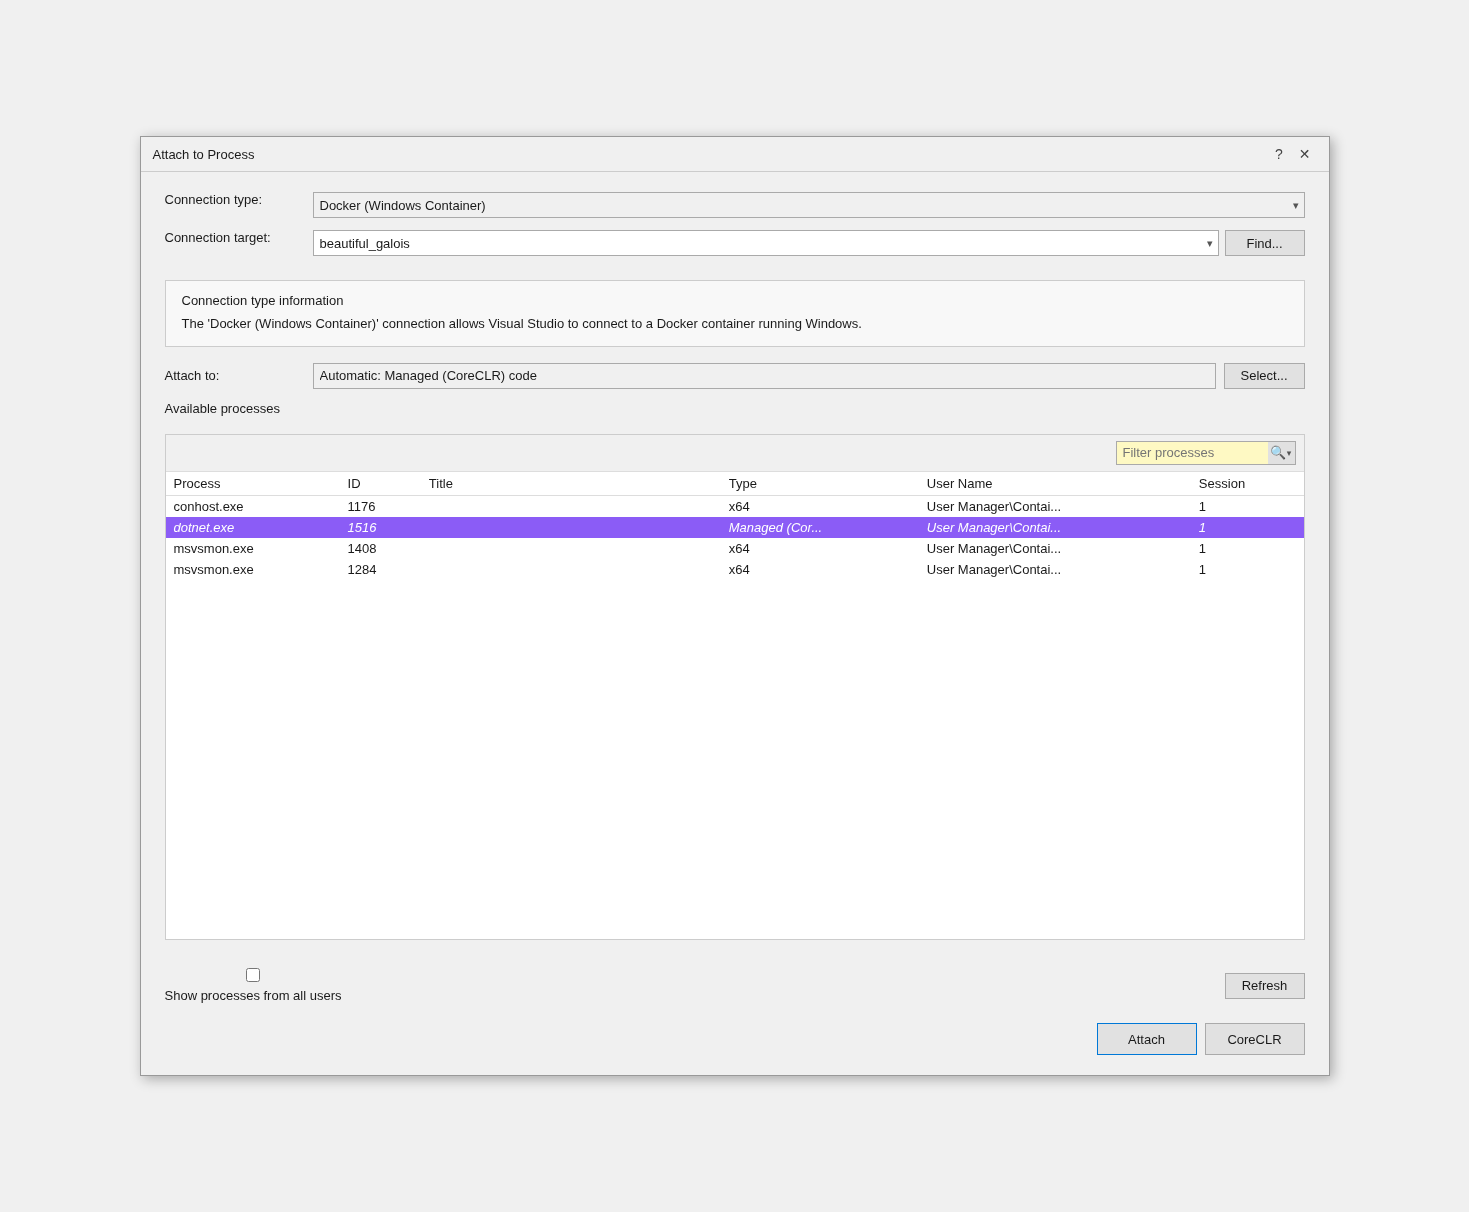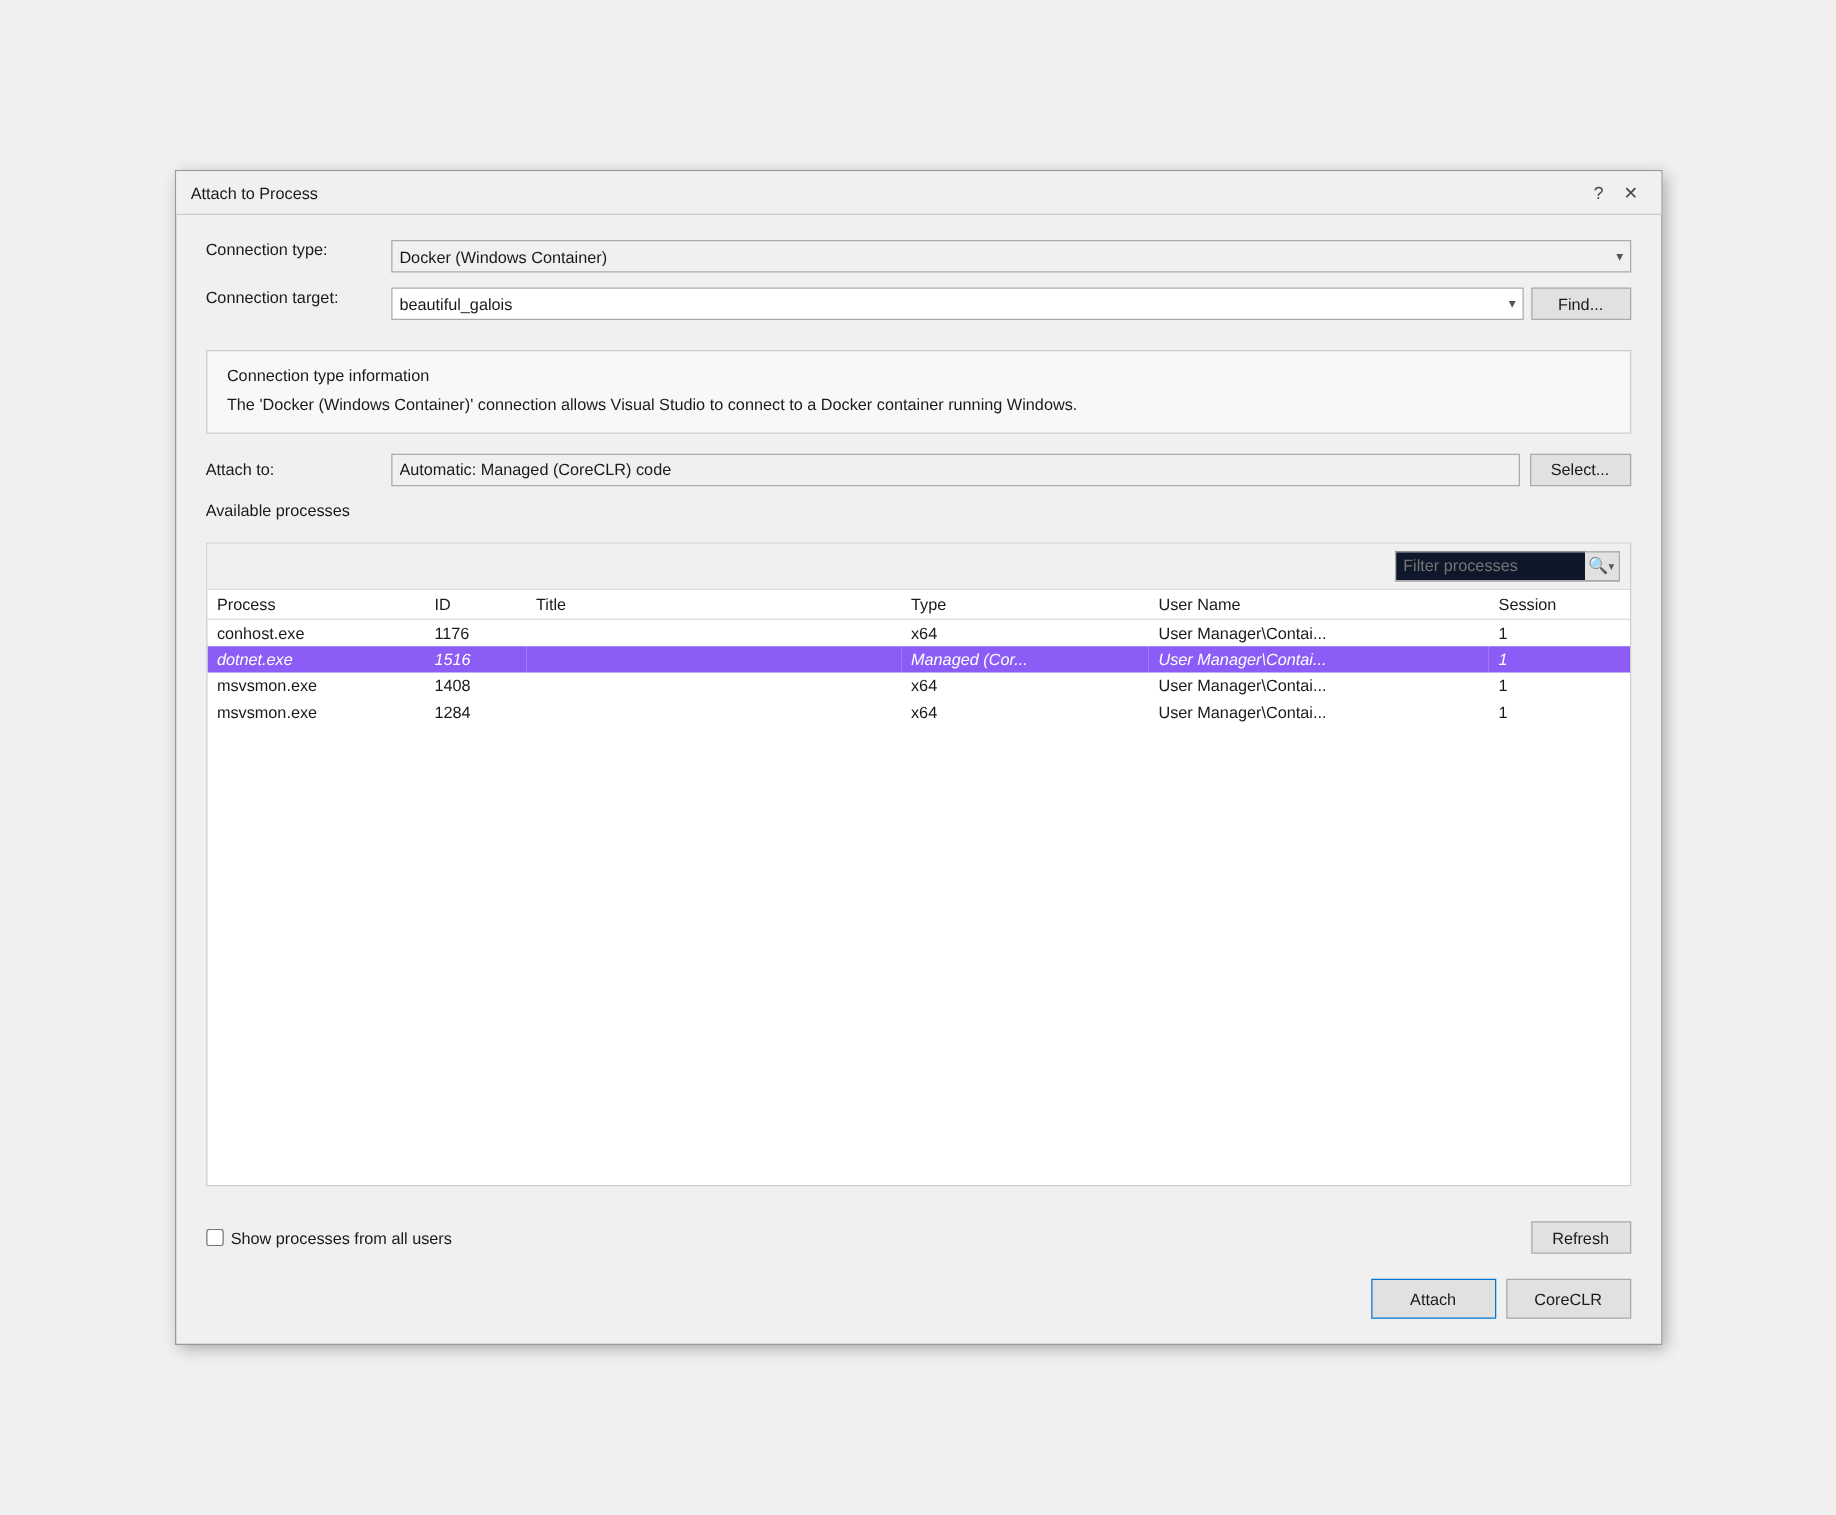--- a/index.html
+++ b/index.html
@@ -194,21 +194,21 @@
       display: flex;
       align-items: center;
     }
     .filter-input {
       height: 24px;
       width: 180px;
       border: 1px solid #aaa;
       padding: 2px 28px 2px 6px;
       font-size: 13px;
       color: #888;
-      background: #0f172a;
+      background: #fef9c3;
     }
     .filter-icon-btn {
       position: absolute;
       right: 0;
       top: 0;
       height: 24px;
       width: 28px;
       border: 1px solid #aaa;
       border-left: none;
       background: #e1e1e1;
@@ -253,20 +253,21 @@
       display: flex;
       align-items: center;
       justify-content: space-between;
     }
     .checkbox-label {
       display: flex;
       align-items: center;
       gap: 6px;
       cursor: pointer;
       font-size: 13px;
+      flex-direction: column;
     }
     .checkbox-label input[type="checkbox"] {
       width: 14px;
       height: 14px;
       cursor: pointer;
     }
     .dialog-footer {
       padding: 8px 24px 20px 24px;
       display: flex;
       align-items: center;

